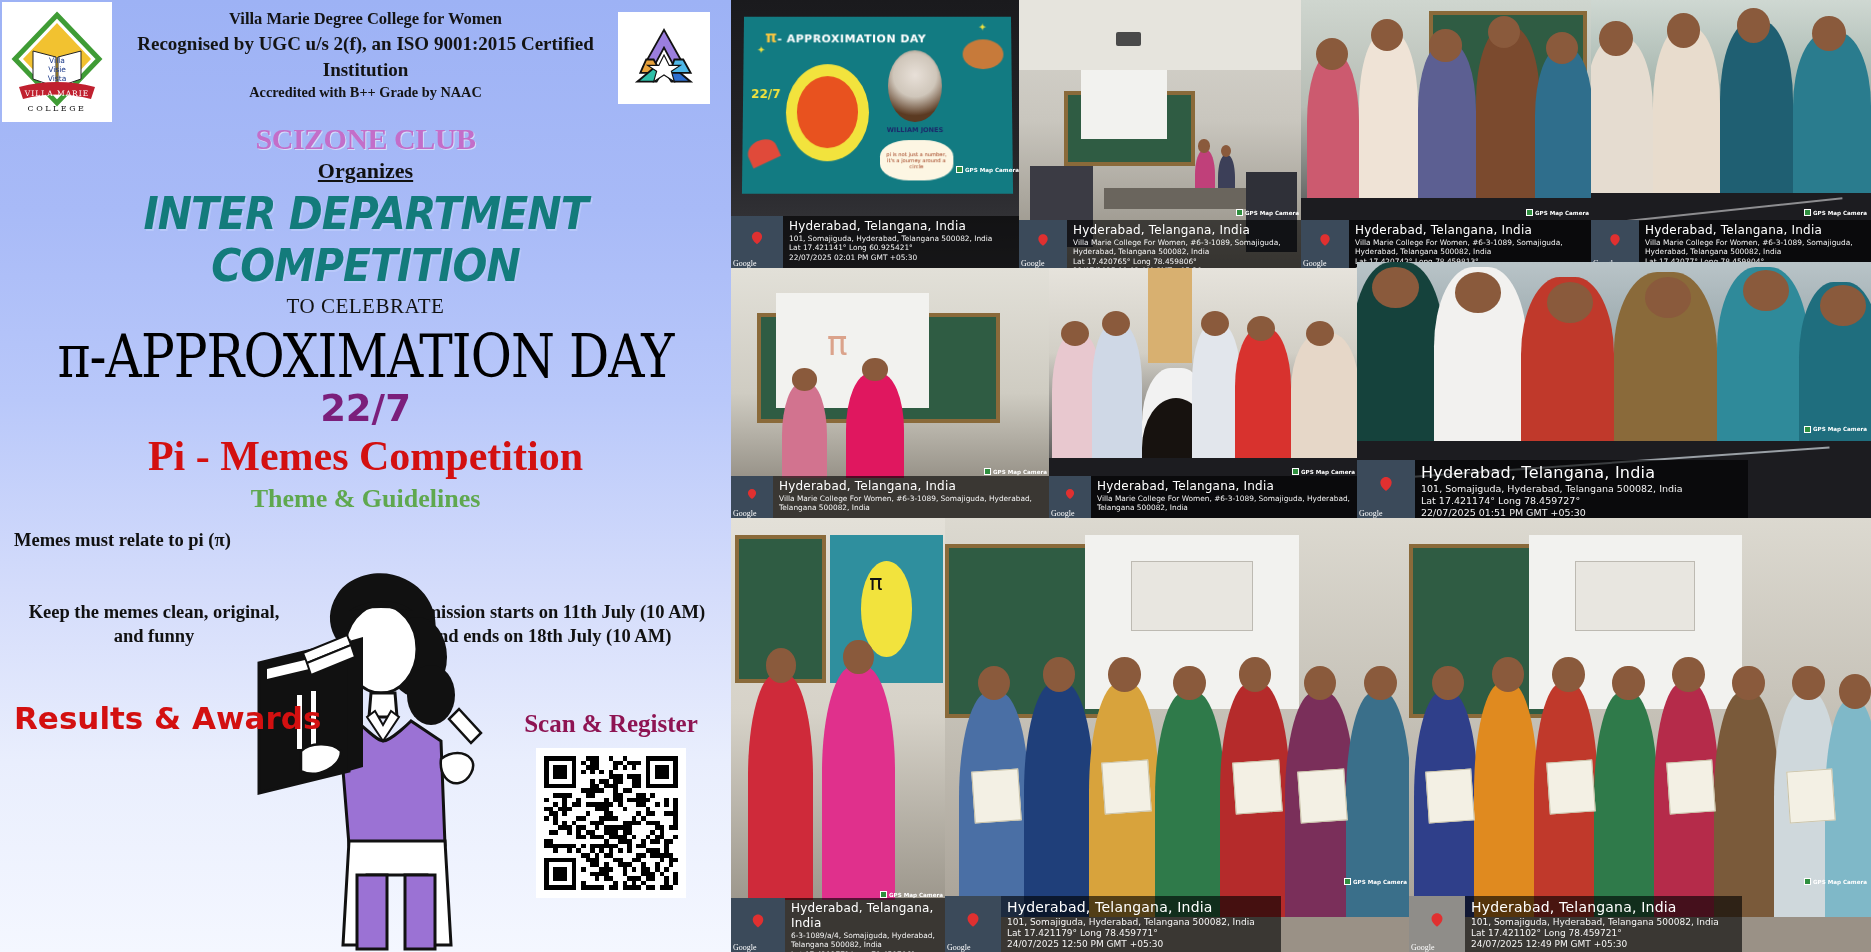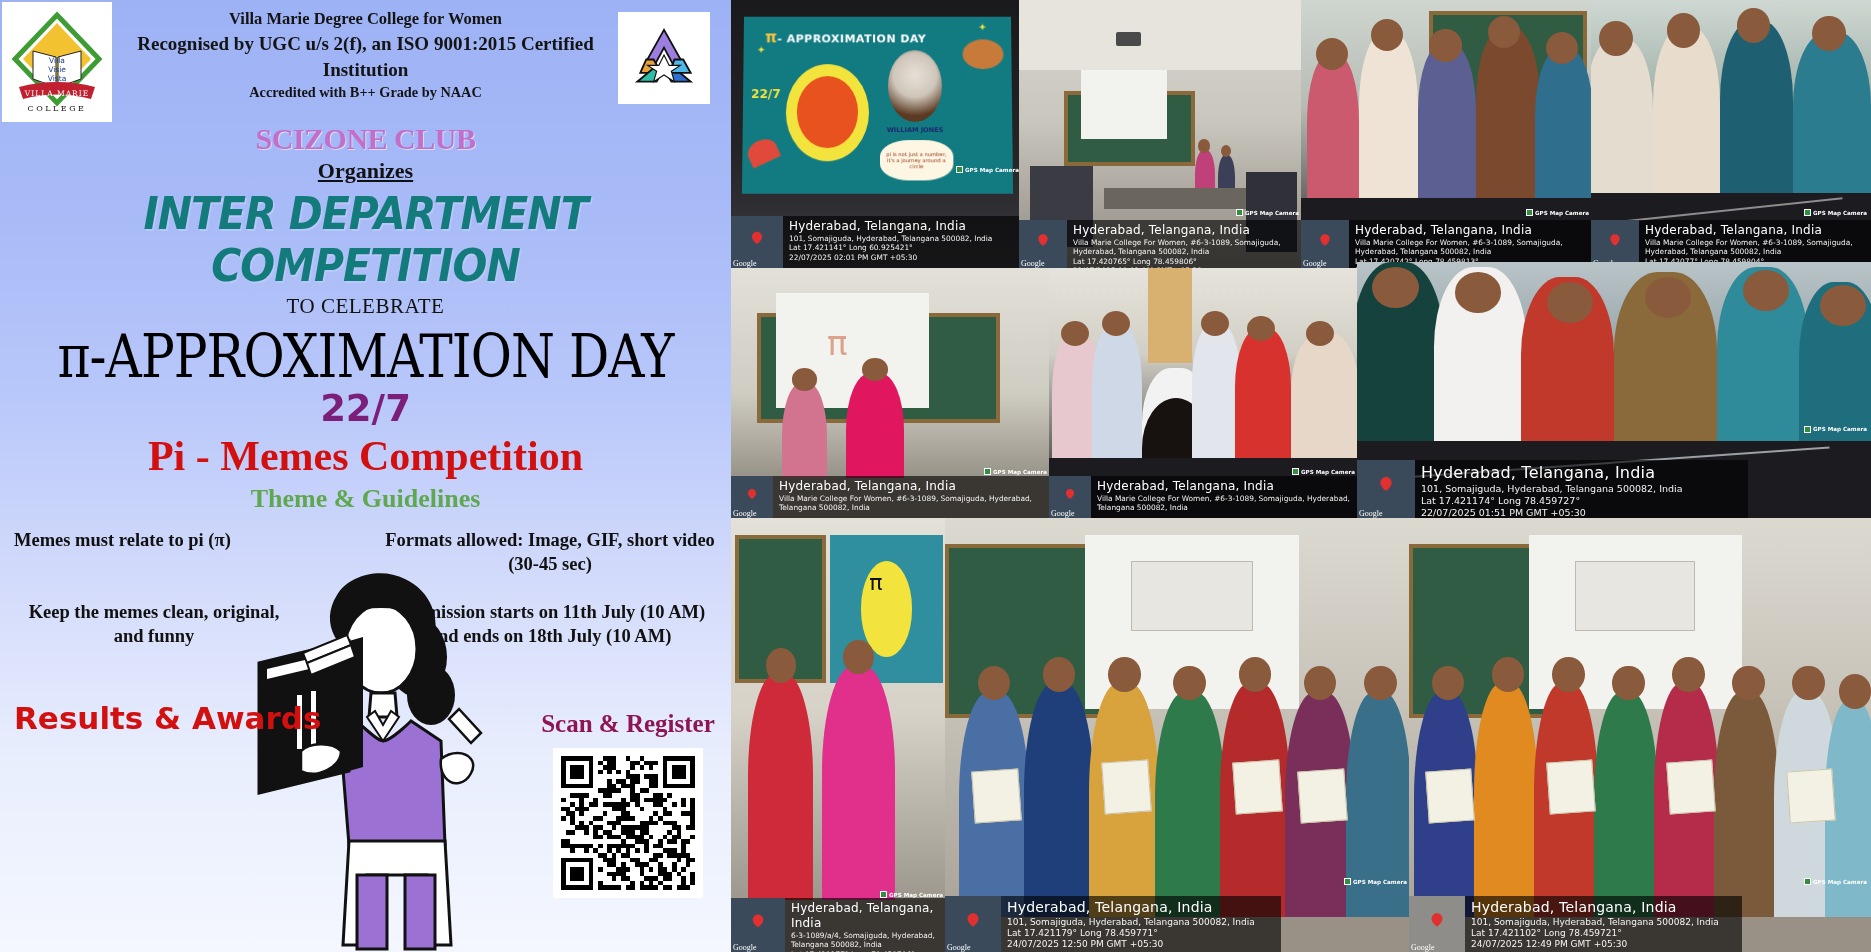--- a/index.html
+++ b/index.html
@@ -56,21 +56,21 @@
   .g4 { left:380px; top:72px; width:340px; text-align:center; }
 
   .results { position:absolute; left:14px; top:700px; width:340px; }
   .results-h { color:#d31010; font-size:31px; font-weight:bold;
     font-family:"DejaVu Sans", sans-serif; }
   .res-p { color:#111; font-size:16.5px; font-weight:bold; line-height:1.45;
     text-align:center; margin-top:22px; font-family:"DejaVu Sans", sans-serif;}
   .res-red { color:#cc2222; }
   .res-p2 { margin-top:20px; }
 
-  .scanblock { position:absolute; left:528px; top:710px; width:200px; text-align:center; }
+  .scanblock { position:absolute; left:511px; top:710px; width:200px; text-align:center; }
   .scan-h { color:#8e1453; font-size:25px; font-weight:bold; }
   .qr-wrap { margin:10px auto 0; width:150px; height:150px; background:#fff;
     padding:8px; }
   .qr { width:100%; height:100%; display:block; }
 
   
   .girl { position:absolute; left:245px; top:545px; width:250px; height:407px; }
 
   
   .grid { position:relative; width:1140px; height:952px; background:#fff; }
@@ -172,21 +172,20 @@
     <div class="organizes">Organizes</div>
     <div class="idc">INTER DEPARTMENT COMPETITION</div>
     <div class="tocelebrate">TO CELEBRATE</div>
     <div class="pitle">π-APPROXIMATION DAY</div>
     <div class="date227">22/7</div>
     <div class="pimemes">Pi - Memes Competition</div>
     <div class="themeline">Theme &amp; Guidelines</div>
 
     <div class="guides">
       <div class="g g1">Memes must relate to pi (π)</div>
-      <div class="g g2">Formats allowed: Image, GIF, short video (30-45 sec)</div>
       <div class="g g3">Keep the memes clean, original, and funny</div>
       <div class="g g4">Submission starts on 11th July (10 AM) and ends on 18th July (10 AM)</div>
     </div>
 
     <svg class="girl" viewBox="0 0 250 407">
       <path d="M128,118 C92,110 74,78 92,50 C104,30 136,22 160,34 C186,46 196,74 188,98 C182,120 160,128 140,124 Z" fill="#111"></path>
       <ellipse cx="172" cy="112" rx="30" ry="40" fill="#111"></ellipse>
       <ellipse cx="186" cy="150" rx="24" ry="30" fill="#111"></ellipse>
       <ellipse cx="136" cy="104" rx="36" ry="44" fill="#fff" stroke="#111" stroke-width="3"></ellipse>
       <path d="M104,66 C120,54 152,52 168,66 C150,62 122,62 104,66 Z" fill="#111"></path>

